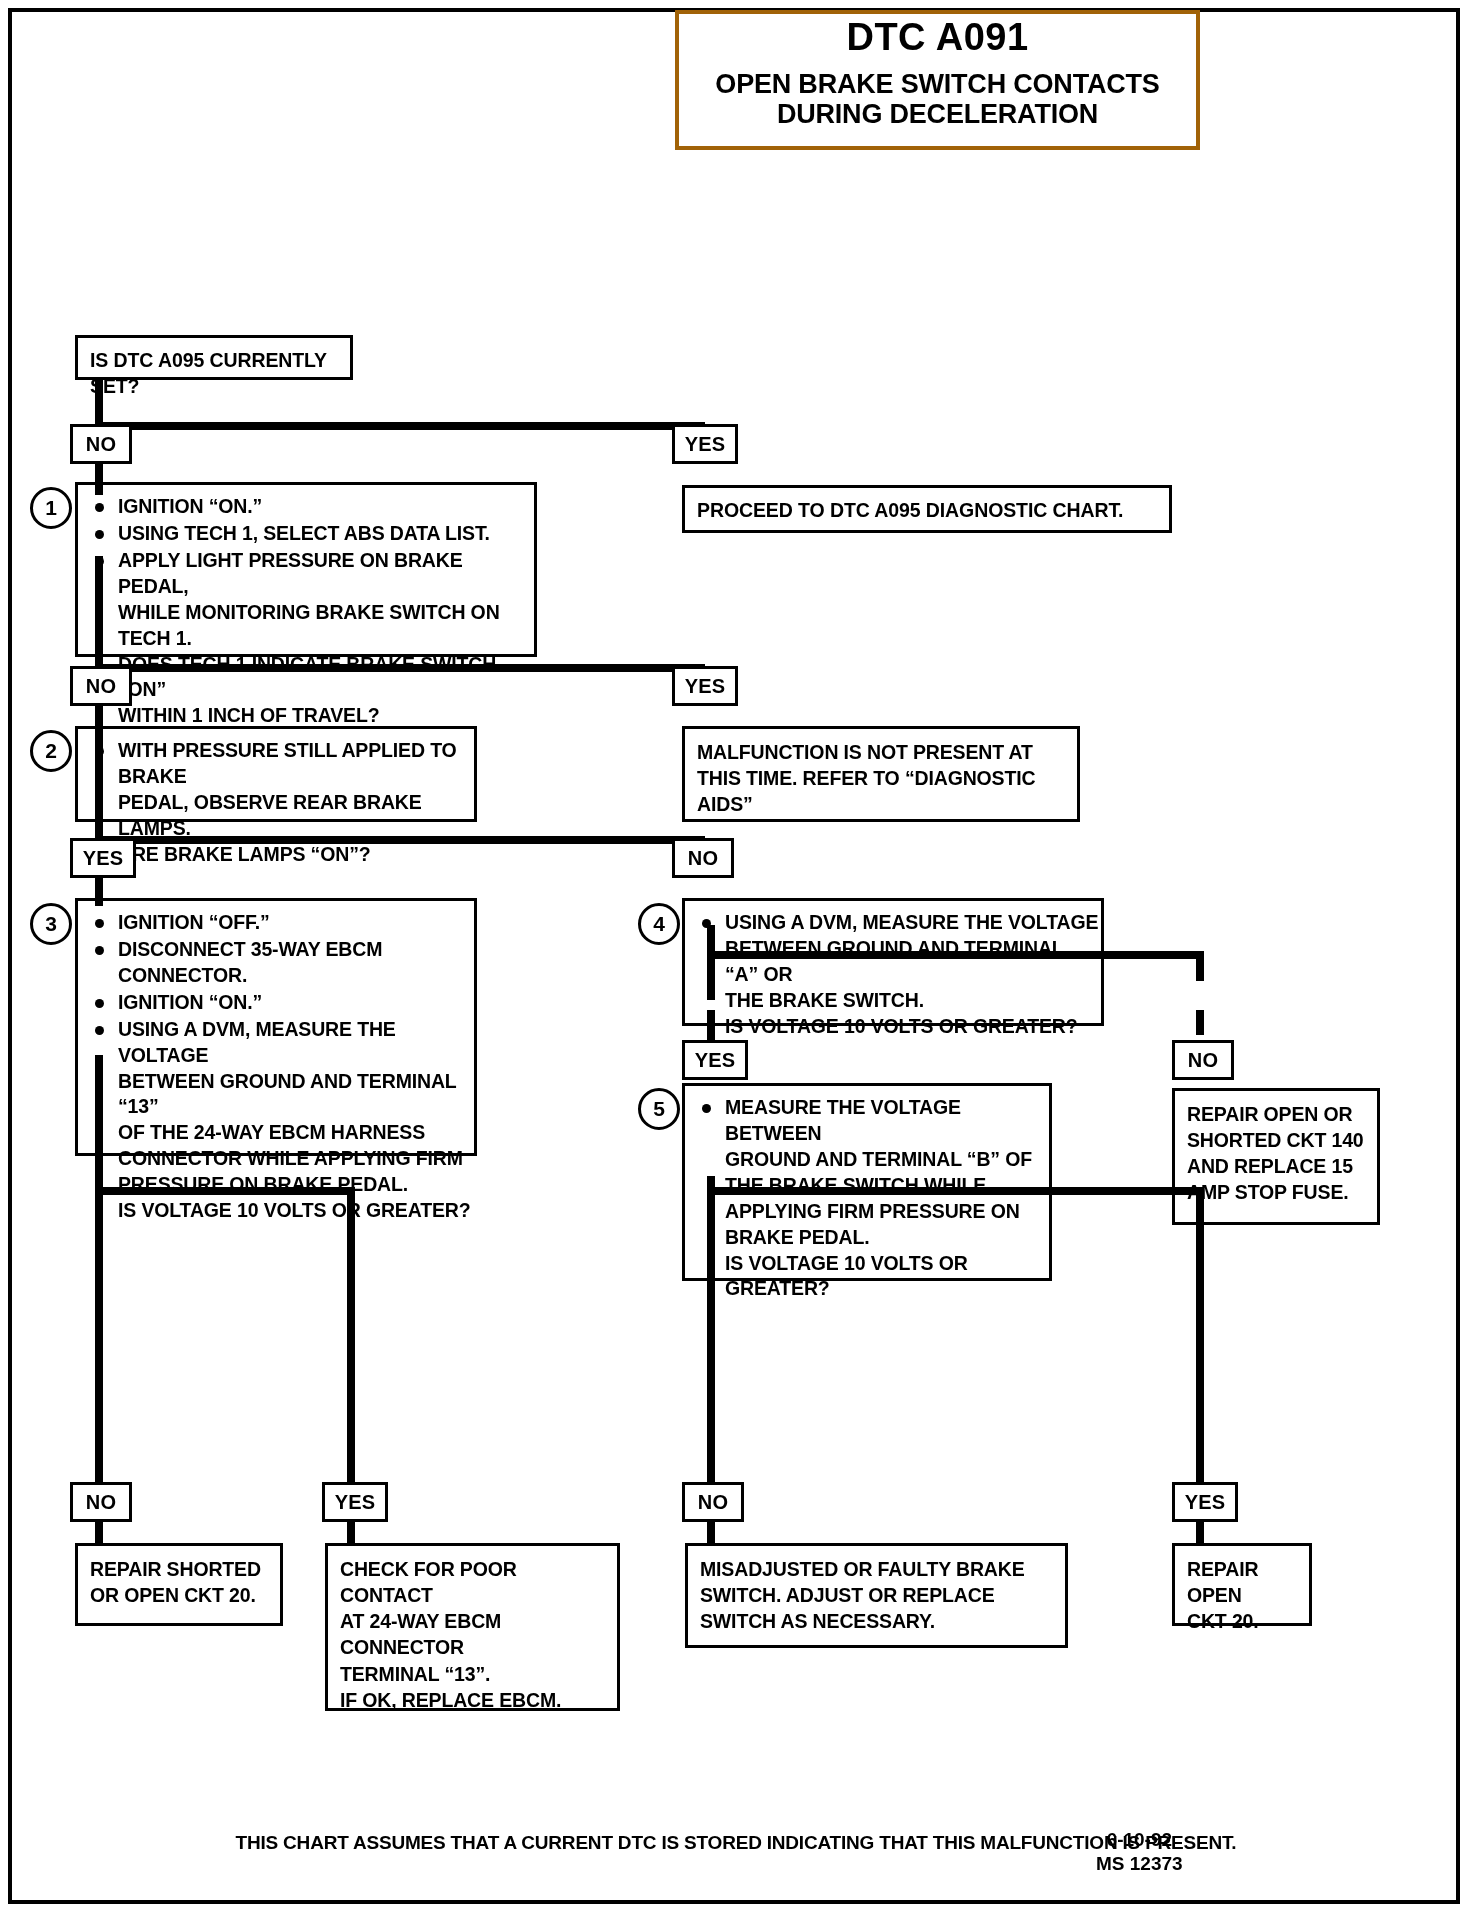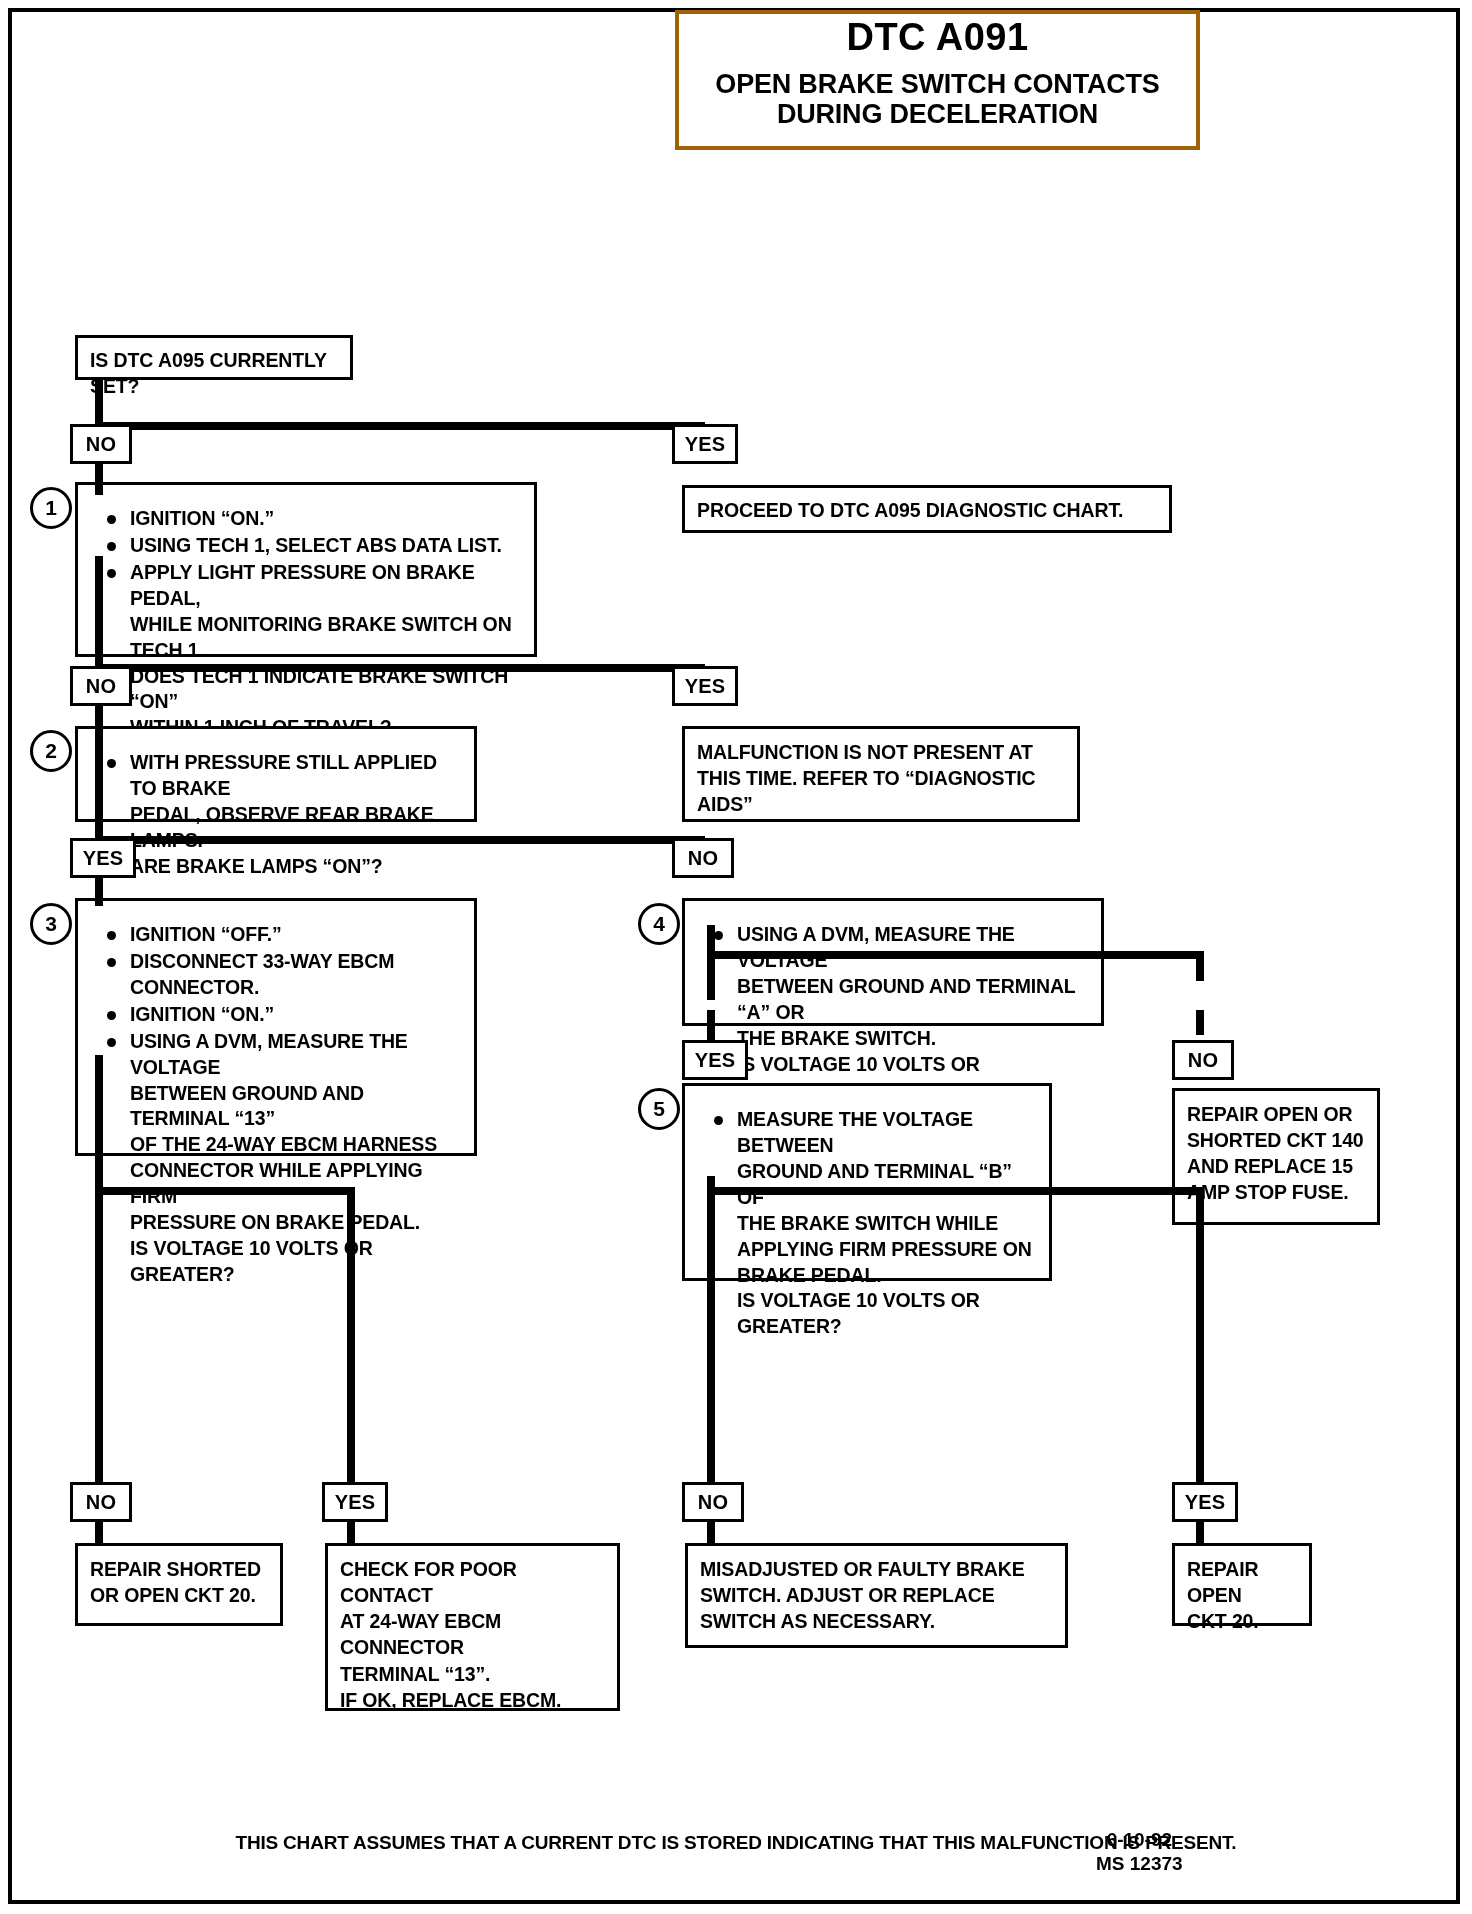--- a/index.html
+++ b/index.html
@@ -20,21 +20,21 @@
 
   .title-box{position:absolute;left:675px;top:10px;width:525px;height:140px;
              border:4px solid #a16207;background:#fff;box-sizing:border-box;
              display:flex;flex-direction:column;align-items:center;justify-content:flex-start;
              padding-top:2px;}
   .title-main{font-weight:bold;font-size:38px;letter-spacing:.5px;margin-bottom:10px;}
   .title-sub{font-weight:bold;font-size:27px;line-height:1.12;text-align:center;letter-spacing:-.2px;}
 
   .qtext{font-weight:bold;font-size:19.5px;letter-spacing:-.1px;padding:9px 12px;line-height:1.34;}
 
-  ul.bul{margin:12px;padding:9px 0 8px 10px;list-style:none;}
+  ul.bul{margin:0;padding:9px 0 8px 10px;list-style:none;}
   ul.bul li{position:relative;padding-left:30px;font-weight:bold;font-size:19.5px;
             line-height:1.33;letter-spacing:-.15px;margin-bottom:1px;white-space:pre-line;}
   ul.bul li.b::before{content:"";position:absolute;left:7px;top:9px;width:9px;height:9px;
             border-radius:50%;background:#000;}
 
   .plain{font-weight:bold;font-size:19.5px;line-height:1.34;letter-spacing:-.15px;
          padding:10px 12px;white-space:pre-line;}
 
   .footer{position:absolute;left:0;top:1832px;width:1472px;text-align:center;
           font-weight:bold;font-size:19px;letter-spacing:-.2px;}
@@ -136,21 +136,21 @@
     </ul>
   </div>
 
   <div class="lbl" style="left:70px;top:838px;width:66px;height:40px;">YES</div>
   <div class="lbl" style="left:672px;top:838px;width:62px;height:40px;">NO</div>
 
   <div class="circ" style="left:30px;top:903px;width:36px;height:36px;">3</div>
   <div class="box" style="left:75px;top:898px;width:402px;height:258px;">
     <ul class="bul">
       <li class="b">IGNITION “OFF.”</li>
-      <li class="b">DISCONNECT 33-WAY EBCM CONNECTOR.</li>
+      <li class="b">DISCONNECT 35-WAY EBCM CONNECTOR.</li>
       <li class="b">IGNITION “ON.”</li>
       <li class="b">USING A DVM, MEASURE THE VOLTAGE
 BETWEEN GROUND AND TERMINAL “13”
 OF THE 24-WAY EBCM HARNESS
 CONNECTOR WHILE APPLYING FIRM
 PRESSURE ON BRAKE PEDAL.
 IS VOLTAGE 10 VOLTS OR GREATER?</li>
     </ul>
   </div>
 

